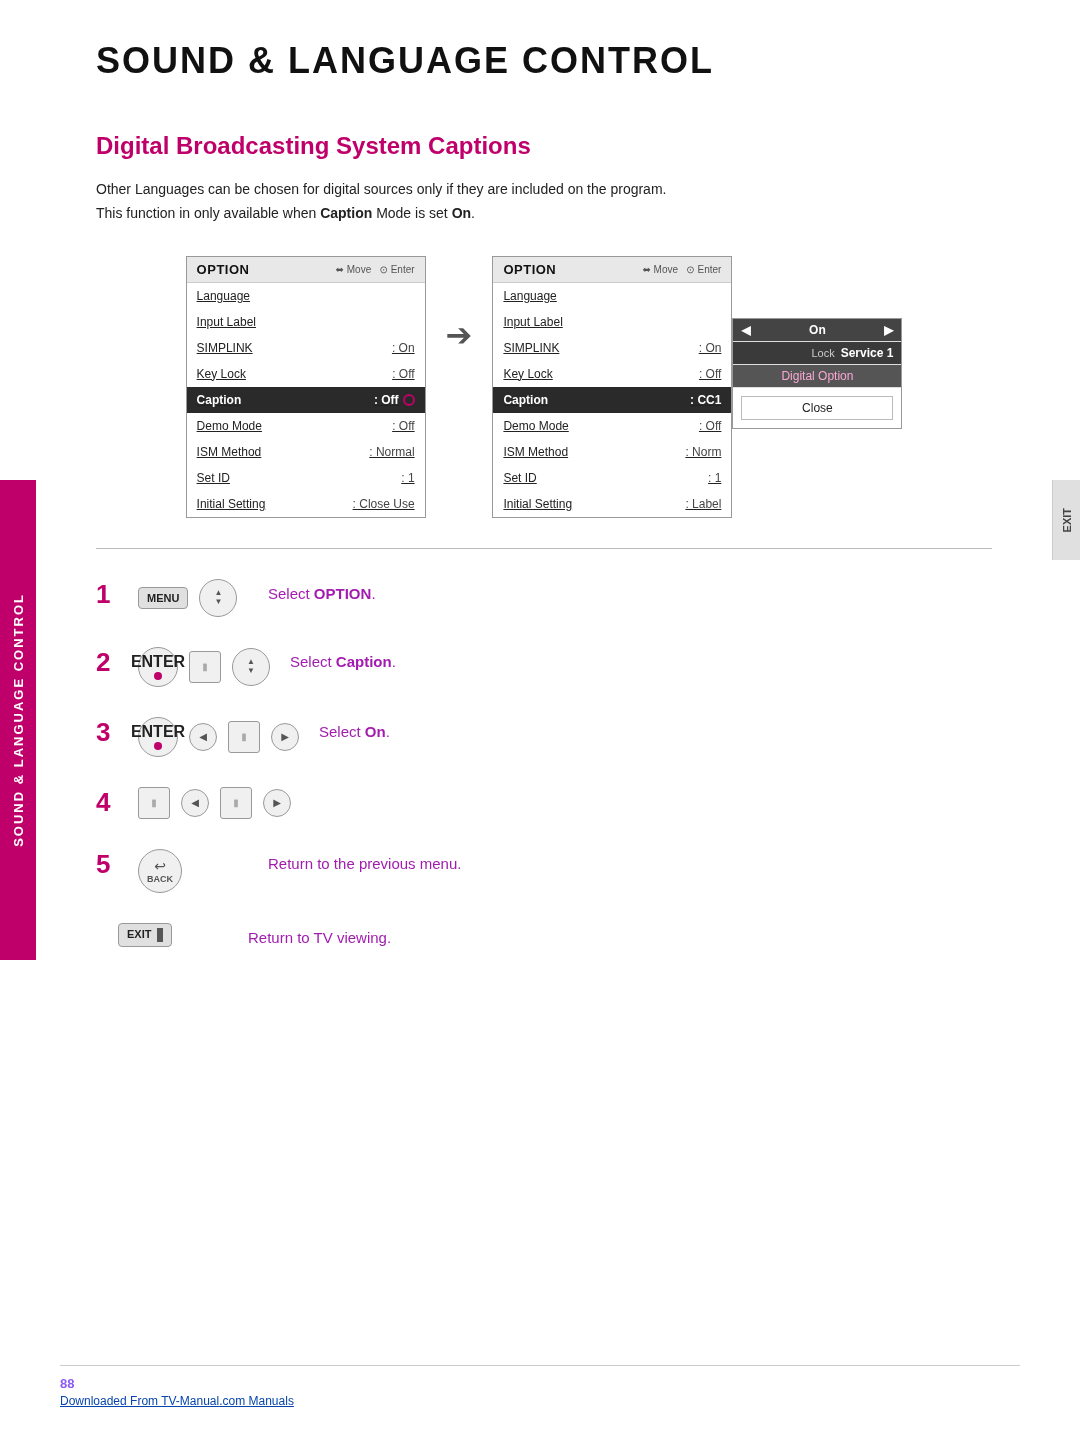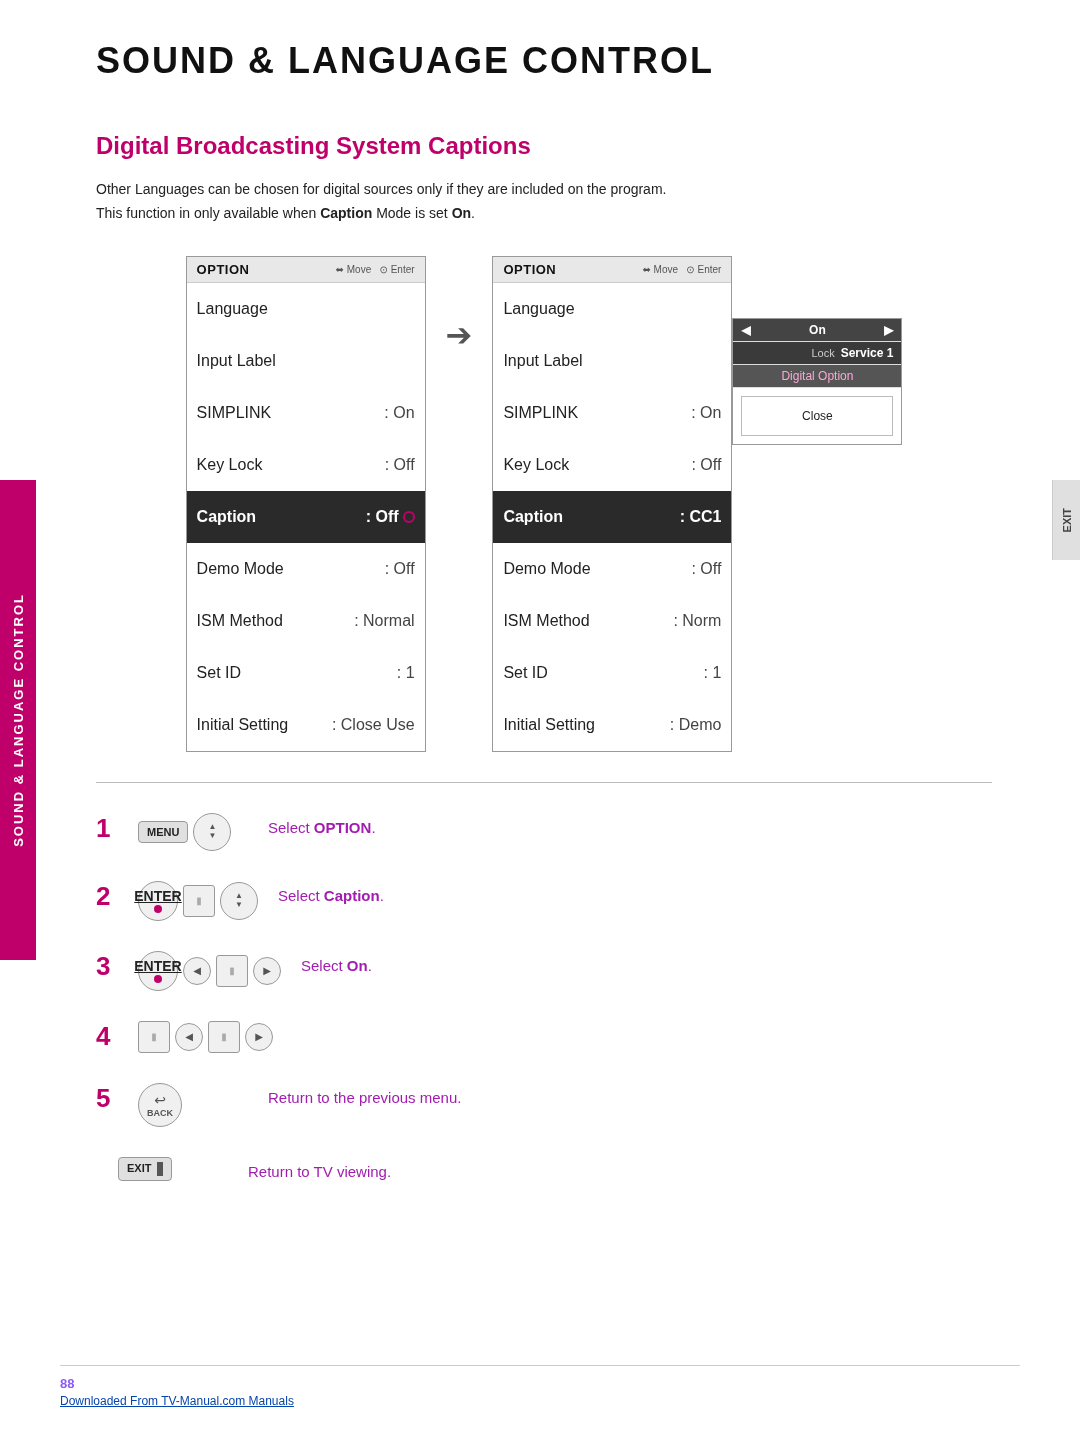--- a/index.html
+++ b/index.html
@@ -122,21 +122,21 @@
       font-size: 26px;
       font-weight: bold;
       color: #c0006a;
       min-width: 22px;
       line-height: 1;
       margin-top: 2px;
     }
     .step-buttons {
       display: flex;
       align-items: center;
-      gap: 5px;
+      gap: 11px;
       min-width: 110px;
     }
     .step-text {
       font-size: 15px;
       color: #a21caf;
       line-height: 1.5;
       padding-top: 4px;
     }
     .step-text .bold { font-weight: bold; }
 
@@ -174,25 +174,24 @@
       border: 1.5px solid #999;
       border-radius: 50%;
       background: #f0f0f0;
       display: flex;
       align-items: center;
       justify-content: center;
       flex-direction: column;
       position: relative;
     }
     .btn-enter-label {
-      font-size: 14px;
+      font-size: 16px;
       font-weight: bold;
       color: #222;
       line-height: 1;
-      text-decoration: underline;
     }
     .btn-enter-dot {
       width: 8px;
       height: 8px;
       background: #c0006a;
       border-radius: 50%;
       margin-top: 2px;
     }
     .btn-square {
       width: 32px;
@@ -293,22 +292,23 @@
       letter-spacing: 0.5px;
     }
     .screen-nav-text {
       font-size: 10px;
       color: #555;
     }
     .screen-body {}
     .screen-item {
       display: flex;
       justify-content: space-between;
-      padding: 17px 10px;
-      font-size: 16px;
+      padding: 6px 10px;
+      font-size: 12px;
+      text-decoration: underline;
     }
     .screen-item.highlighted {
       background: #2a2a2a;
     }
     .screen-item.highlighted span {
       color: white;
       font-weight: bold;
     }
     .screen-item span.lbl { color: #222; }
     .screen-item span.val { color: #444; }
@@ -342,21 +342,21 @@
     }
     .rp-digital-row {
       padding: 4px 8px;
       background: #555;
       color: #f9a8d4;
       font-size: 12px;
       text-align: center;
       border-bottom: 1px solid #ddd;
     }
     .rp-close-row {
-      padding: 12px 8px;
+      padding: 4px 8px;
       font-size: 12px;
       color: #222;
       text-align: center;
       border: 1px solid #bbb;
       margin: 4px 8px;
     }
     .mode-label {
       color: #ccc;
       font-size: 11px;
       margin-right: 6px;
@@ -469,21 +469,21 @@
           <div class="screen-item">
               <span class="lbl">ISM Method</span>
               <span class="val">: Norm</span>
             </div>
           <div class="screen-item">
               <span class="lbl">Set ID</span>
               <span class="val">: 1</span>
             </div>
           <div class="screen-item">
               <span class="lbl">Initial Setting</span>
-              <span class="val">: Demo</span>
+              <span class="val">: Label</span>
             </div>
         </div>
       </div>
 
       <div class="right-panel">
 
         <div class="rp-on-row">
           <span>◀</span>
           <span>On</span>
           <span>▶</span>

